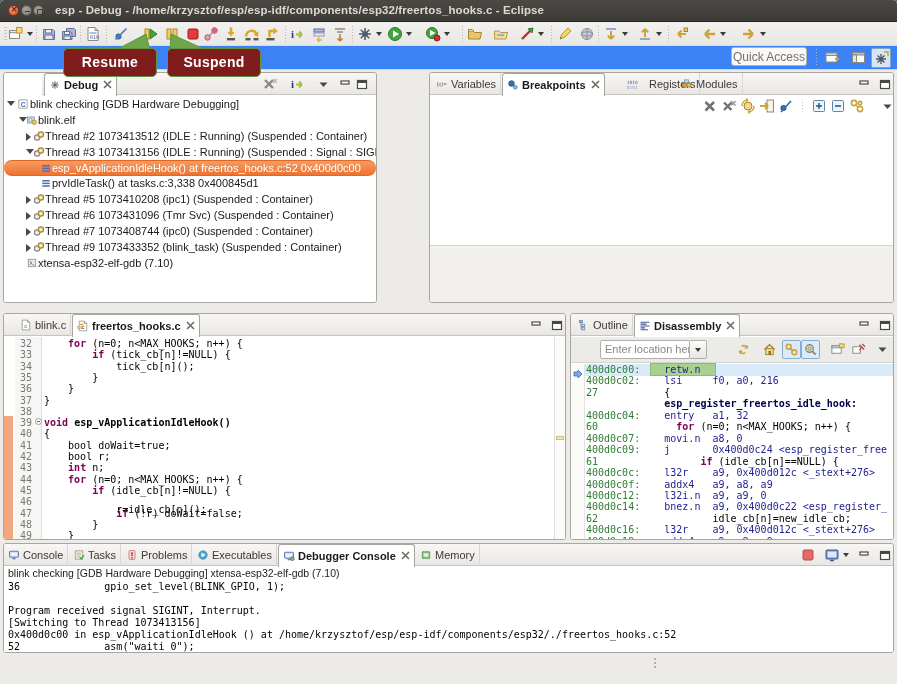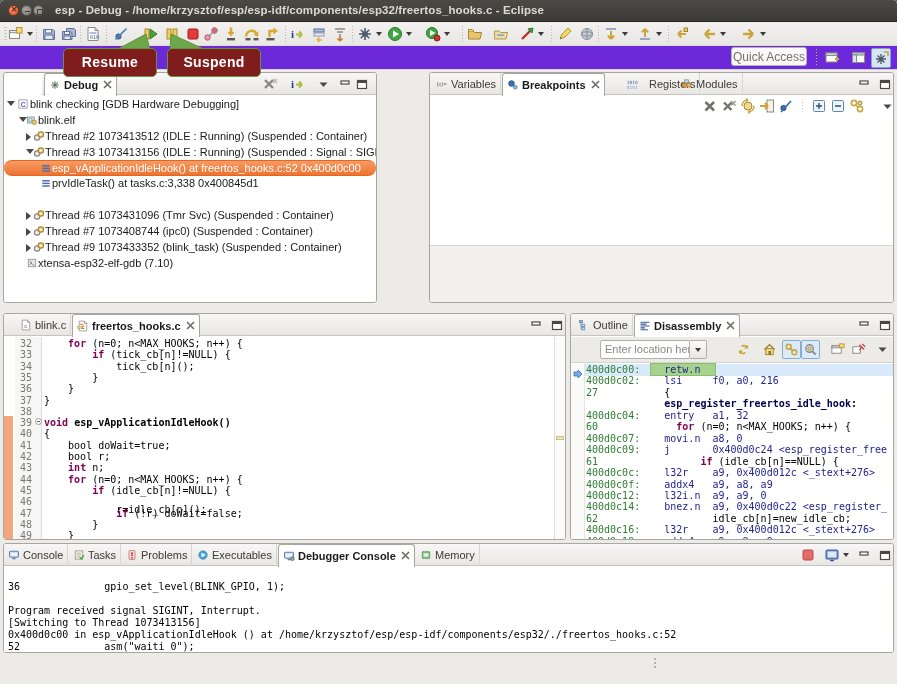--- a/index.html
+++ b/index.html
@@ -16,21 +16,21 @@
   #btn-min{left:21px;background:radial-gradient(circle at 40% 35%,#a5a39c,#807d76);border:1px solid #55534e;}
   #btn-min::after{content:"";position:absolute;left:2.5px;top:4.5px;width:5px;height:1.6px;background:#3f3d39;}
   #btn-max{left:33px;background:radial-gradient(circle at 40% 35%,#a5a39c,#807d76);border:1px solid #55534e;}
   #btn-max::after{content:"";position:absolute;left:2.5px;top:2.5px;width:4px;height:4px;border:1.2px solid #3f3d39;}
   #title-text{position:absolute;left:55px;top:4px;font-size:11.5px;font-weight:bold;color:#dcd9d3;
     white-space:nowrap;letter-spacing:0.1px;}
   
   #toolbar1{position:absolute;left:0;top:23px;width:897px;height:23px;
     background:linear-gradient(#f2f1ef,#e9e7e4);border-bottom:1px solid #dddbd7;}
   #toolbar2{position:absolute;left:0;top:46px;width:897px;height:24px;
-    background:#6d28d9;border-bottom:1px solid #d7d5d1;}
+    background:#3b82f6;border-bottom:1px solid #d7d5d1;}
   .tb-inner{position:relative;height:100%;}
   .tbtn{position:absolute;top:1px;height:20px;display:flex;align-items:center;padding:0 1px;border-radius:2px;}
   .tbtn svg{display:block;}
   .tb-sep{position:absolute;top:3px;width:1px;height:16px;
     background:repeating-linear-gradient(to bottom,#b9b7b2 0 1px,transparent 1px 3px);}
   .tb-grip{position:absolute;top:4px;width:3px;height:14px;
     background:repeating-linear-gradient(to bottom,#c8c6c1 0 1px,transparent 1px 3px);}
   .dd{width:0;height:0;border-left:3.5px solid transparent;border-right:3.5px solid transparent;
     border-top:4px solid #3e3c38;margin-left:3px;}
   #quick-access{position:absolute;left:731px;top:1px;width:76px;height:19px;border:1px solid #b5b3ae;
@@ -455,20 +455,30 @@
             </svg></span>
           <span class="lbl" style="left: 48px;">esp_vApplicationIdleHook() at freertos_hooks.c:52 0x400d0c00</span>
         </div>
         <div class="trow" style="top: 80.25px;">
           <span class="ticon16" style="left: 36px;"><svg width="12" height="12" viewBox="0 0 16 16" xmlns="http://www.w3.org/2000/svg">
               <rect x="3" y="4" width="10" height="2" fill="#4e6fae"></rect>
               <rect x="3" y="7.5" width="10" height="2" fill="#4e6fae"></rect>
               <rect x="3" y="11" width="10" height="2" fill="#4e6fae"></rect>
             </svg></span>
           <span class="lbl" style="left: 48px;">prvIdleTask() at tasks.c:3,338 0x400845d1</span>
+        </div>
+        <div class="trow" style="top: 96.1px;">
+          <span class="exp closed" style="left: 22px;"></span>
+          <span class="ticon16" style="left: 29px;"><svg width="12" height="12" viewBox="0 0 16 16" xmlns="http://www.w3.org/2000/svg">
+              <circle cx="5.5" cy="10" r="3.6" fill="#e6e6e4" stroke="#8a8884" stroke-width="1.6"></circle>
+              <circle cx="10.5" cy="6" r="3.6" fill="#edd88f" stroke="#a8862f" stroke-width="1.6"></circle>
+              <circle cx="10.5" cy="6" r="1.4" fill="#fbf6e4"></circle>
+              <circle cx="5.5" cy="10" r="1.4" fill="#f6f6f4"></circle>
+            </svg></span>
+          <span class="lbl" style="left: 41px;">Thread #5 1073410208 (ipc1) (Suspended : Container)</span>
         </div>
         <div class="trow" style="top: 111.95px;">
           <span class="exp closed" style="left: 22px;"></span>
           <span class="ticon16" style="left: 29px;"><svg width="12" height="12" viewBox="0 0 16 16" xmlns="http://www.w3.org/2000/svg">
               <circle cx="5.5" cy="10" r="3.6" fill="#e6e6e4" stroke="#8a8884" stroke-width="1.6"></circle>
               <circle cx="10.5" cy="6" r="3.6" fill="#edd88f" stroke="#a8862f" stroke-width="1.6"></circle>
               <circle cx="10.5" cy="6" r="1.4" fill="#fbf6e4"></circle>
               <circle cx="5.5" cy="10" r="1.4" fill="#f6f6f4"></circle>
             </svg></span>
           <span class="lbl" style="left: 41px;">Thread #6 1073431096 (Tmr Svc) (Suspended : Container)</span>
@@ -919,20 +929,21 @@
           </span>
           <span class="ti" style="margin-left: 9px;">
             <svg width="12" height="11" viewBox="0 0 12 11" xmlns="http://www.w3.org/2000/svg">
               <rect x="1.5" y="1.5" width="9" height="8" fill="#fff" stroke="#4a4843" stroke-width="1.2"></rect>
               <rect x="1.5" y="1.5" width="9" height="2.5" fill="#4a4843"></rect>
             </svg>
           </span>
         </div>
       </div>
     <div id="console-body">
+      <div id="console-head">blink checking [GDB Hardware Debugging] xtensa-esp32-elf-gdb (7.10)</div>
       <div id="console-lines">
           <div class="con-line" style="top: 0px;">36              gpio_set_level(BLINK_GPIO, 1);</div>
           <div class="con-line" style="top: 12px;"></div>
           <div class="con-line" style="top: 24px;">Program received signal SIGINT, Interrupt.</div>
           <div class="con-line" style="top: 36px;">[Switching to Thread 1073413156]</div>
           <div class="con-line" style="top: 48px;">0x400d0c00 in esp_vApplicationIdleHook () at /home/krzysztof/esp/esp-idf/components/esp32/./freertos_hooks.c:52</div>
           <div class="con-line" style="top: 60px;">52              asm("waiti 0");</div>
         </div>
     </div>
   </div>

